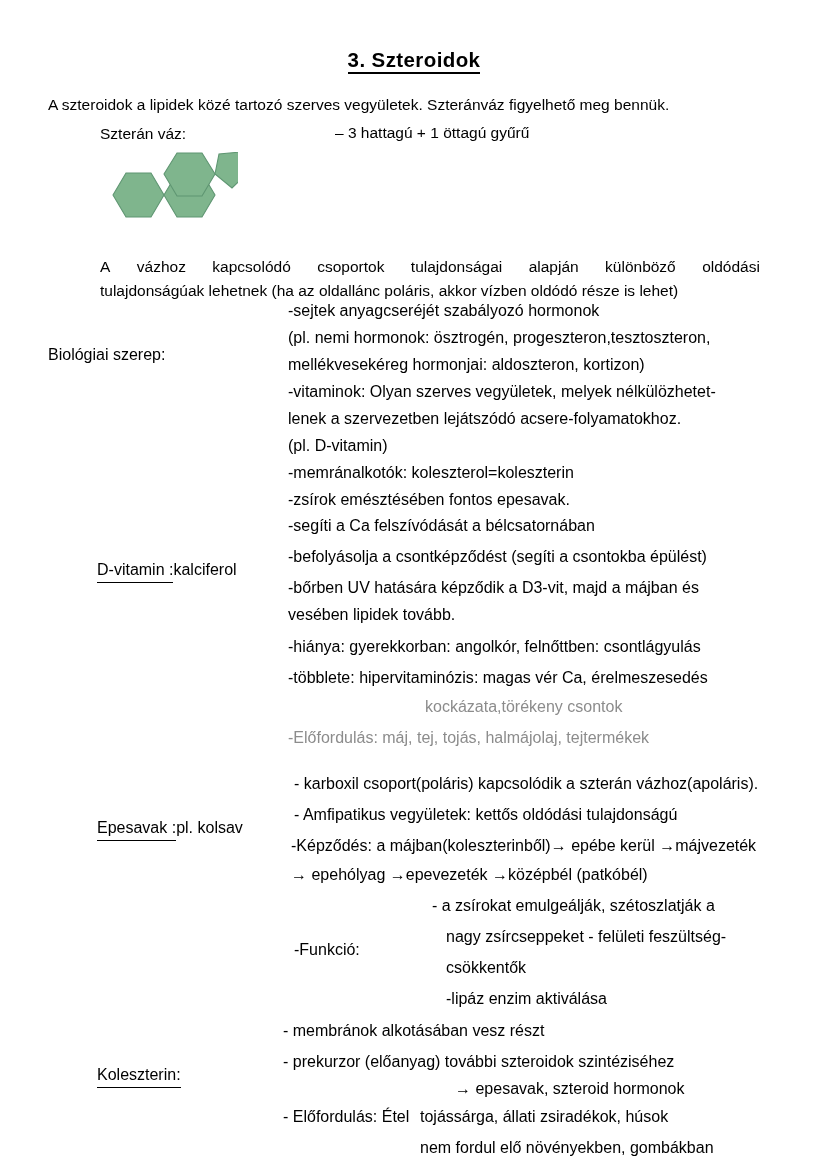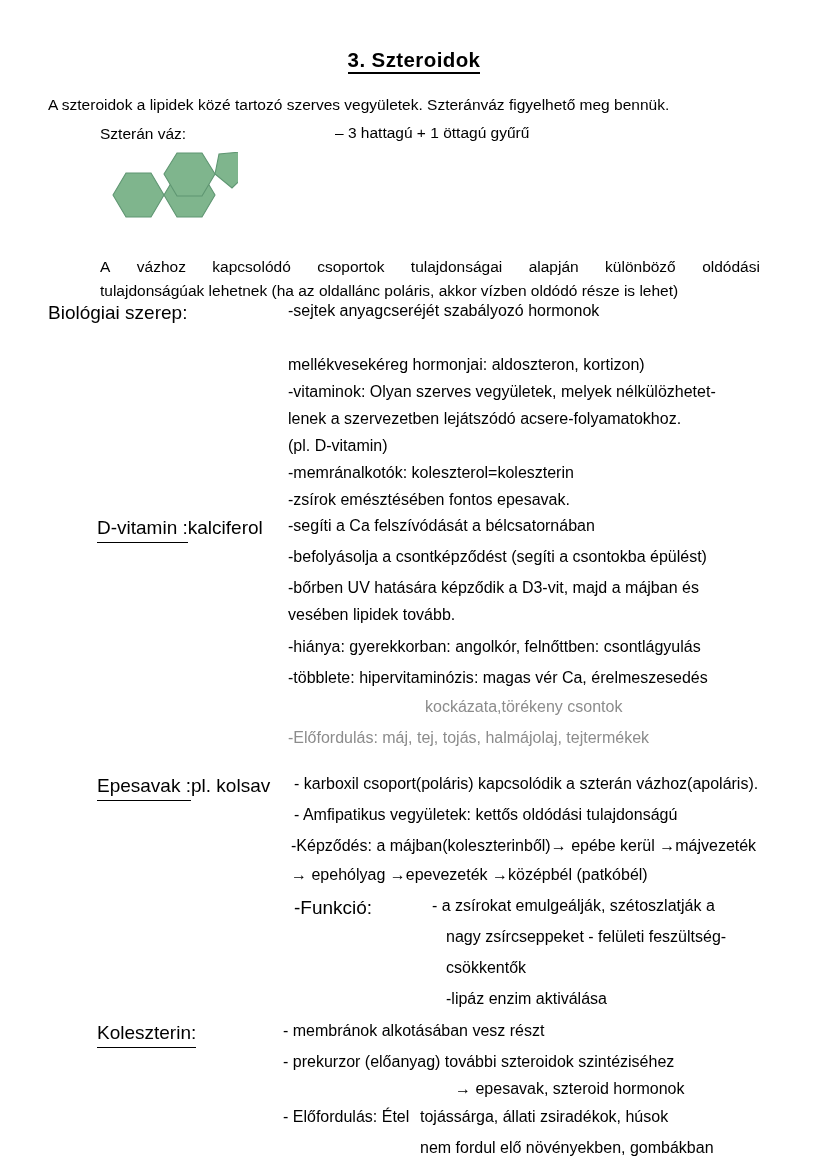--- a/index.html
+++ b/index.html
@@ -74,22 +74,23 @@
     line-height: 24px;
   }
   .para-line-1 {
     display: flex;
     justify-content: space-between;
     width: 100%;
   }
   .para-line-2 { white-space: nowrap; }
   .lbl {
     position: absolute;
-    font-size: 19px;
+    font-size: 16px;
     white-space: nowrap;
+    margin-top: 44px;
   }
   .lbl .u {
     border-bottom: 1.6px solid #000;
     padding-bottom: 4px;
   }
   .txt {
     position: absolute;
     font-size: 16px;
     white-space: nowrap;
   }
@@ -136,20 +137,23 @@
     <div class="para-line-2">tulajdonságúak lehetnek (ha az oldallánc poláris, akkor vízben oldódó része is lehet)</div>
   </div>
 
   <div class="lbl b" style="top:302px; left:48px;">
     <span>Biológiai szerep:</span>
   </div>
 
   <div class="txt" style="top:302px; left:288px;">
     <span>-sejtek anyagcseréjét szabályozó </span><span class="b">hormonok</span><span></span>
   </div>
+  <div class="txt" style="top:329px; left:288px;">
+    <span>(pl. nemi hormonok: ösztrogén, progeszteron,tesztoszteron,</span>
+  </div>
   <div class="txt" style="top:356px; left:288px;">
     <span>mellékvesekéreg hormonjai: aldoszteron, kortizon)</span>
   </div>
   <div class="txt" style="top:383px; left:288px;">
     <span class="b">-vitaminok</span><span>: Olyan szerves vegyületek, melyek nélkülözhetet-</span>
   </div>
   <div class="txt" style="top:410px; left:288px;">
     <span>lenek a szervezetben lejátszódó acsere-folyamatokhoz.</span>
   </div>
   <div class="txt" style="top:437px; left:288px;">

